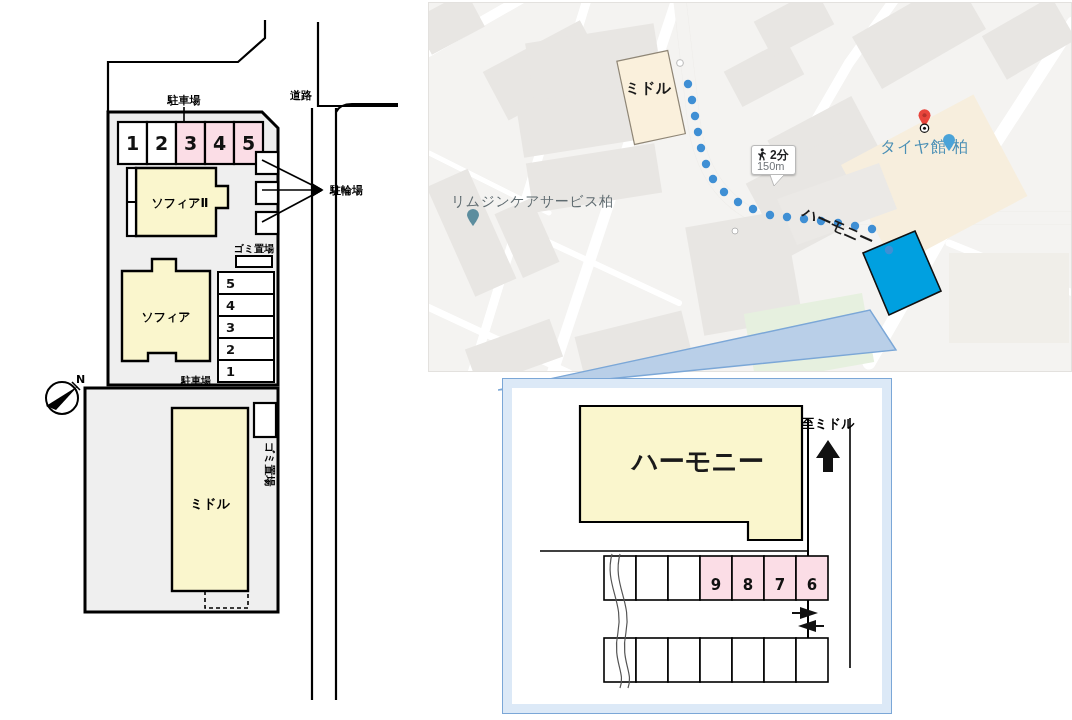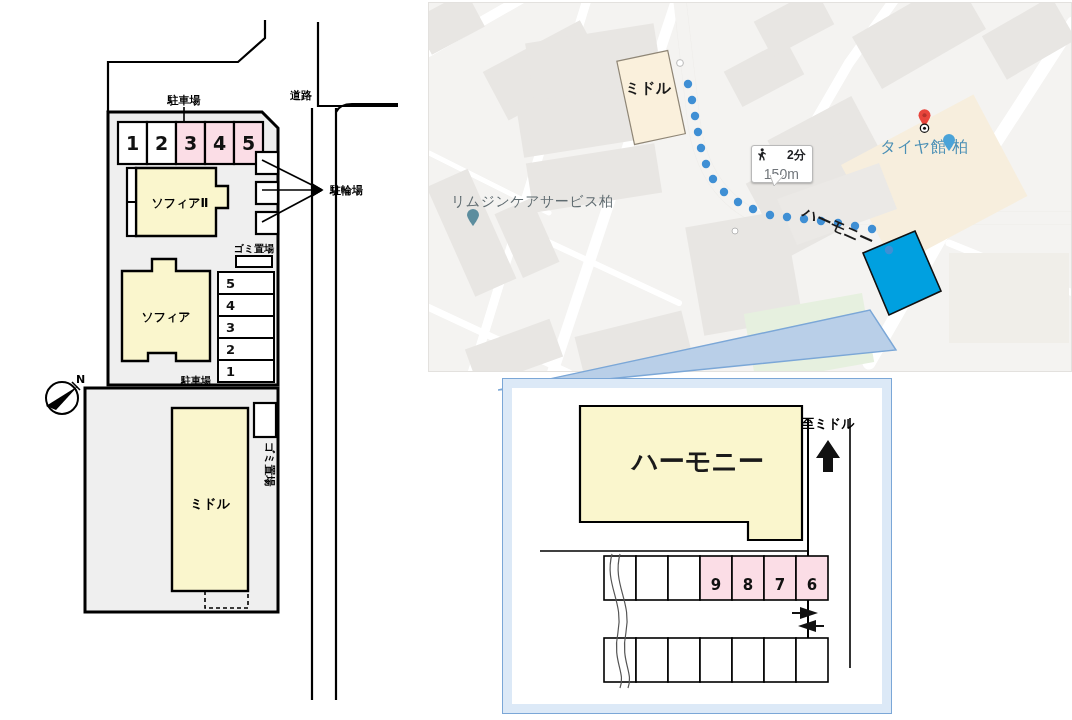--- a/index.html
+++ b/index.html
@@ -20,23 +20,23 @@
 
   .pin{position:absolute;width:12px;height:17px;}
   .pin-teal{background:#5c8d9e;}
   .pin-blue{background:#4aa3d8;}
   .pin-shape{-webkit-clip-path:path("M6 17 C6 17 12 9 12 6 A6 6 0 1 0 0 6 C0 9 6 17 6 17 Z");
              clip-path:path("M6 17 C6 17 12 9 12 6 A6 6 0 1 0 0 6 C0 9 6 17 6 17 Z");}
 
   #dest-pin{position:absolute;width:17px;height:24px;}
   .badge{position:absolute;background:#fff;border:1px solid #b9b9b9;border-radius:3px;
          padding:2px 6px 3px 5px;box-shadow:0 1px 2px rgba(0,0,0,.25);}
-  .badge-row{display:flex;align-items:center;gap:20px;}
+  .badge-row{display:flex;align-items:center;gap:3px;}
   .badge-min{font-size:12px;font-weight:700;color:#202124;line-height:12px;}
-  .badge-dist{font-size:14px;color:#70757a;line-height:10px;margin-top:8px;text-align:center;}
+  .badge-dist{font-size:11px;color:#70757a;line-height:10px;margin-top:0px;}
 
   
   #inset-panel{position:absolute;left:502px;top:378px;width:390px;height:336px;
                background:#dce9f7;border:1px solid #7ba7d7;box-sizing:border-box;padding:9px;}
   #inset-inner{width:100%;height:100%;background:#ffffff;position:relative;box-sizing:border-box;}
 
   
   #wedge{position:absolute;left:498px;top:250px;width:420px;height:150px;pointer-events:none;}
 </style>
 </head>

